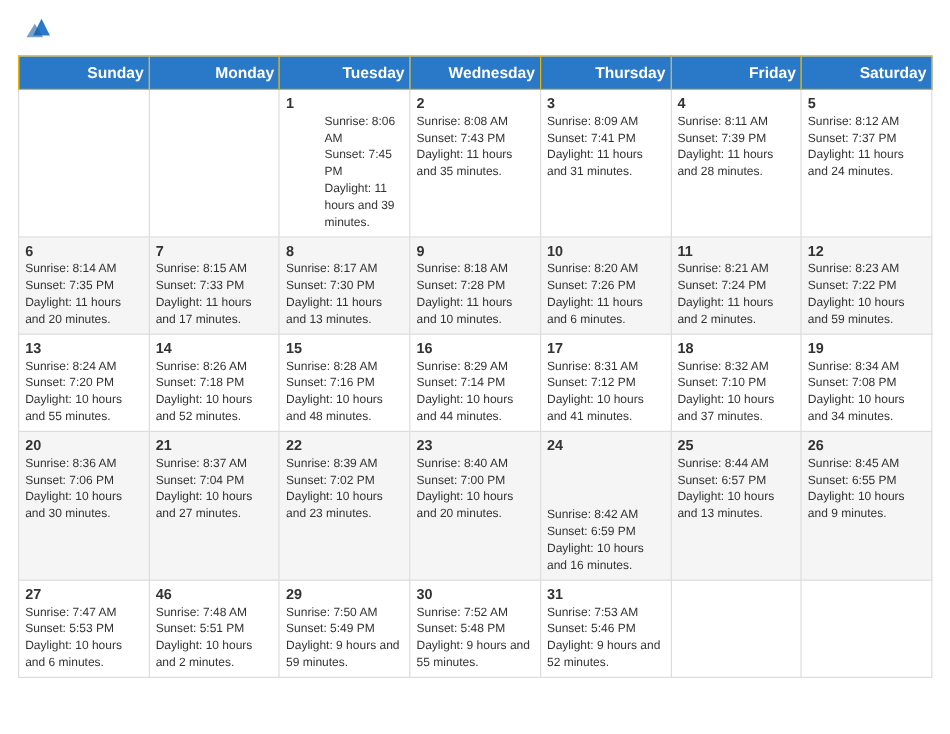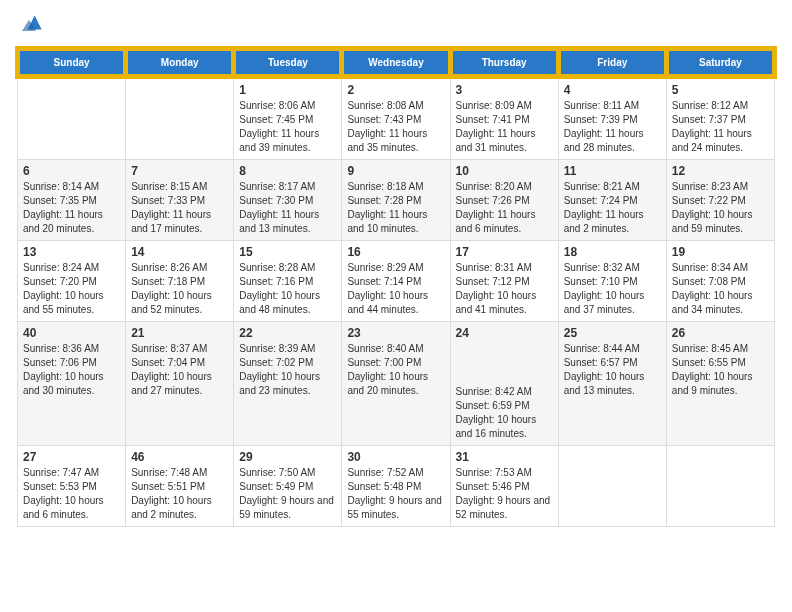--- a/index.html
+++ b/index.html
@@ -51,25 +51,25 @@
       color: #444;
     }
     table {
       width: 100%;
       border-collapse: collapse;
       table-layout: fixed;
     }
     thead tr th {
       background: #2979c8;
       color: #fff;
-      font-size: 10px;
+      font-size: 13px;
       font-weight: bold;
       padding: 6px 4px;
-      text-align: center;
-      border: 5px solid #eab308;
+      text-align: right;
+      border: 1px solid #eab308;
     }
     tbody tr td {
       border: 1px solid #ddd;
       vertical-align: top;
       padding: 4px 5px;
       font-size: 10.5px;
       color: #333;
       height: 78px;
       background: #fff;
     }
@@ -123,21 +123,21 @@
           <th>Friday</th>
           <th>Saturday</th>
         </tr>
     </thead>
     <tbody id="calendar-body">
         <tr>
           <td class="empty-cell"></td>
           <td class="empty-cell"></td>
           <td>
             <span class="day-num">1</span>
-            <div class="day-detail" style="white-space: pre-line;">Sunrise: 8:06 AM
+            <div class="day-detail" style="white-space: pre-line; margin-left: 32px;">Sunrise: 8:06 AM
 Sunset: 7:45 PM
 Daylight: 11 hours and 39 minutes.</div>
           </td>
           <td>
             <span class="day-num">2</span>
             <div class="day-detail" style="white-space: pre-line;">Sunrise: 8:08 AM
 Sunset: 7:43 PM
 Daylight: 11 hours and 35 minutes.</div>
           </td>
           <td>
@@ -242,21 +242,21 @@
           </td>
           <td>
             <span class="day-num">19</span>
             <div class="day-detail" style="white-space: pre-line;">Sunrise: 8:34 AM
 Sunset: 7:08 PM
 Daylight: 10 hours and 34 minutes.</div>
           </td>
         </tr>
         <tr>
           <td>
-            <span class="day-num">40</span>
+            <span class="day-num">20</span>
             <div class="day-detail" style="white-space: pre-line;">Sunrise: 8:36 AM
 Sunset: 7:06 PM
 Daylight: 10 hours and 30 minutes.</div>
           </td>
           <td>
             <span class="day-num">21</span>
             <div class="day-detail" style="white-space: pre-line;">Sunrise: 8:37 AM
 Sunset: 7:04 PM
 Daylight: 10 hours and 27 minutes.</div>
           </td>

